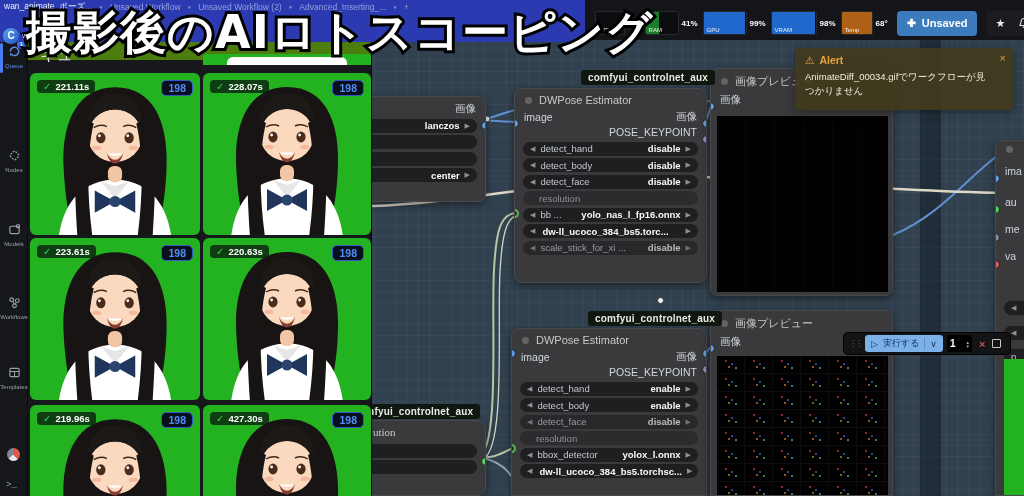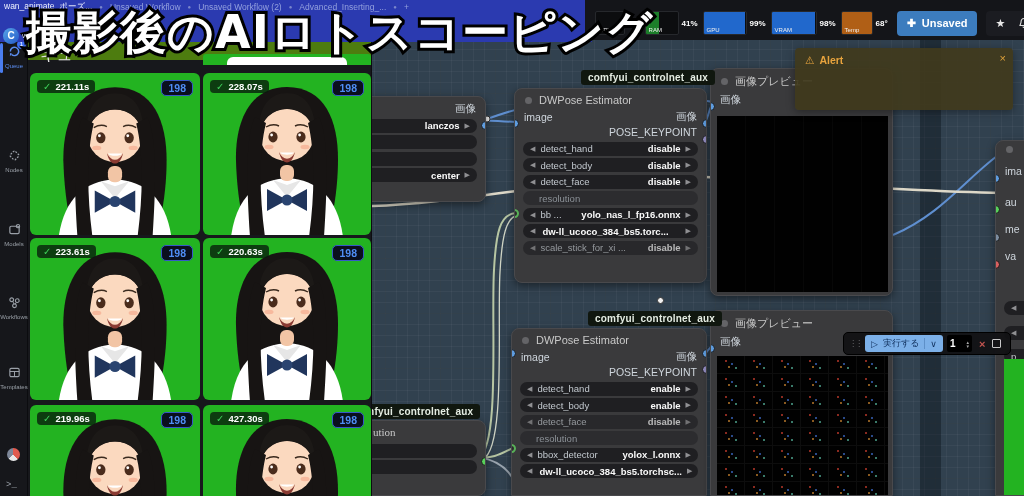--- a/index.html
+++ b/index.html
@@ -554,20 +554,21 @@
 </div>
 
 <div class="abs title-overlay">撮影後のAIロトスコーピング</div>
 
 <div class="abs alert">
   <div class="alert-head">
     <span>⚠</span>
     <span>Alert</span>
   </div>
   <span class="alert-close">×</span>
+  <div class="alert-body">AnimateDiff_00034.gifでワークフローが見つかりません</div>
 </div>
 
 <div class="abs runbar">
   <span class="drag">⋮⋮</span>
   <span class="runbtn">
     <span>▷</span>
     <span>実行する</span>
     <span class="sep"></span>
     <span>∨</span>
   </span>

